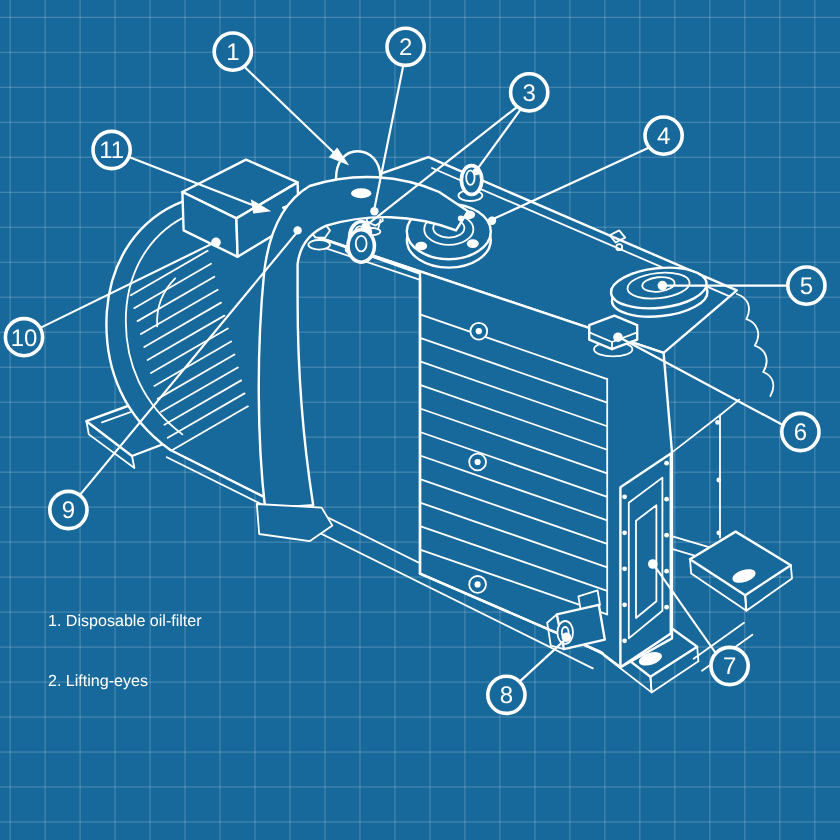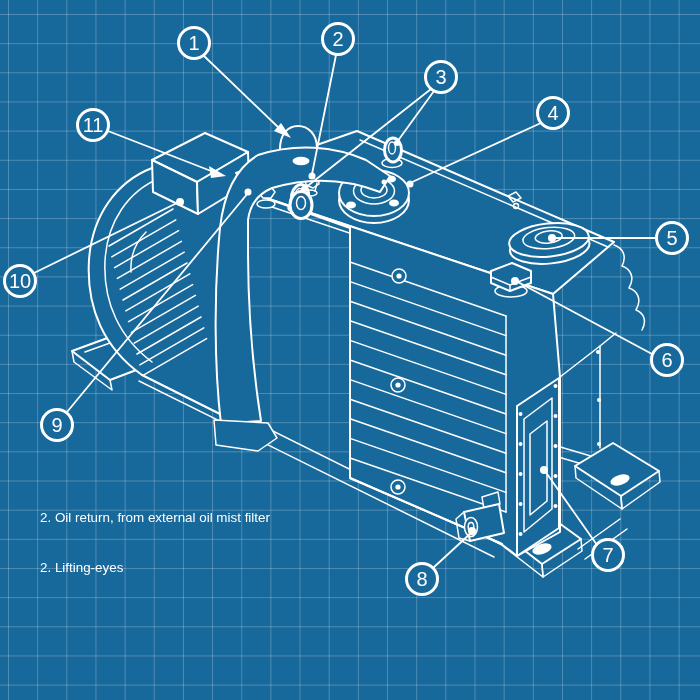--- a/index.html
+++ b/index.html
@@ -278,21 +278,21 @@
     <circle r="15.5"></circle>
         <text y="7">10</text>
   </g>
   <g class="callout" transform="translate(93,125)">
     <circle r="15.5"></circle>
         <text y="7">11</text>
   </g>
 </svg>
 
 <div id="legend">
-  <div>2. Oil return, from external oil mist filter</div>
+  <div>1. Disposable oil-filter</div>
   <div>2. Lifting-eyes</div>
   
   
   
   
   
   
   
 </div>
 </div>

